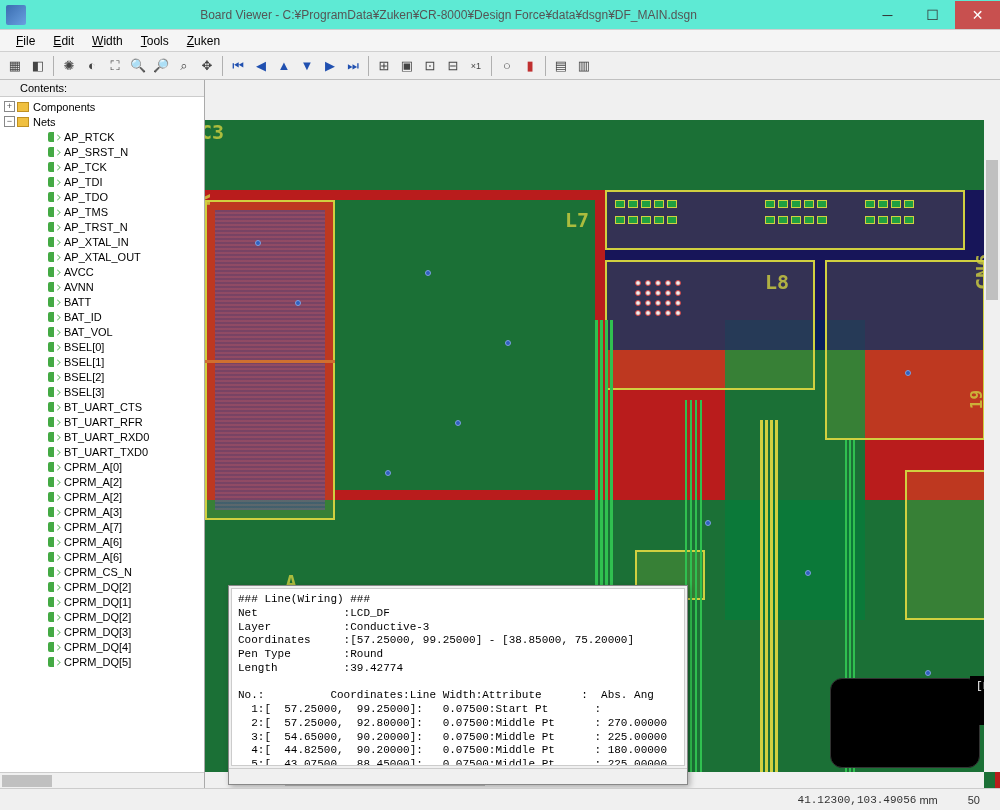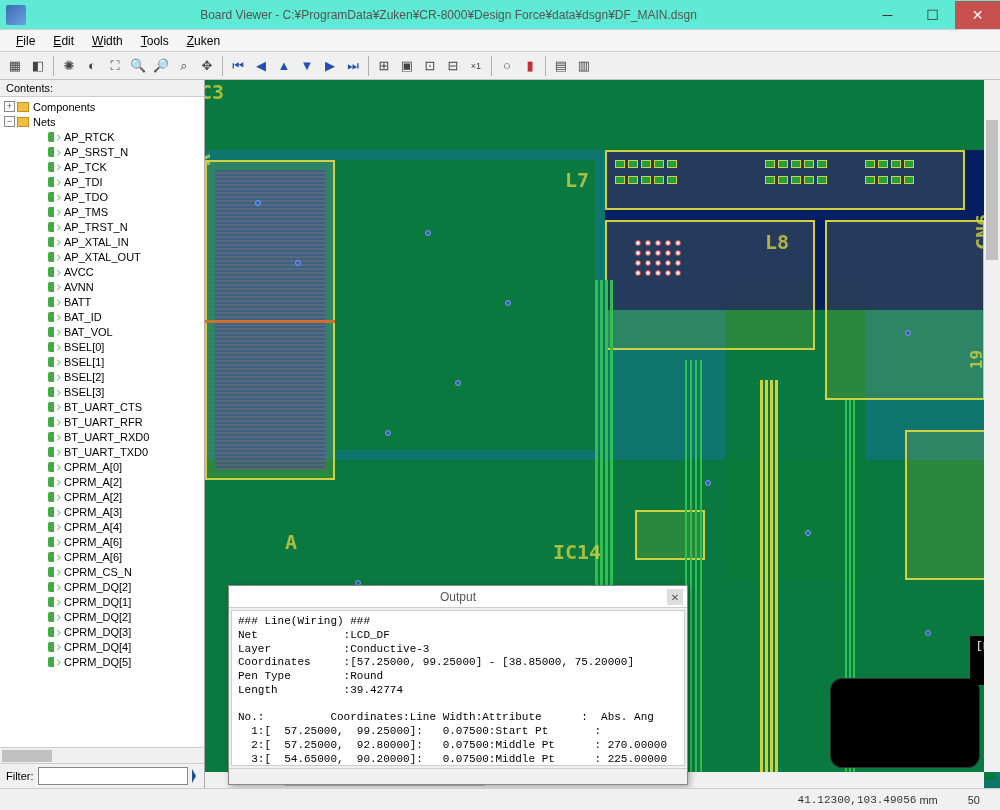--- a/index.html
+++ b/index.html
@@ -24,40 +24,40 @@
 
 .toolbar { height: 28px; background: #f0f0f0; display: flex; align-items: center; padding: 0 4px; border-bottom: 1px solid #c0c0c0; gap: 1px; }
 .tbtn { width: 22px; height: 22px; display: flex; align-items: center; justify-content: center; border: 1px solid transparent; font-size: 13px; color: #444; }
 .tsep { width: 1px; height: 20px; background: #b0b0b0; margin: 0 3px; }
 
 
 .main { display: flex; height: calc(100% - 102px); }
 
 
 .sidebar { width: 205px; background: #fff; border-right: 1px solid #aaa; display: flex; flex-direction: column; }
-.sidebar-header { padding: 2px 6px; background: #f0f0f0; border-bottom: 1px solid #ccc; font-size: 11px; }
+.sidebar-header { padding: 2px 20px; background: #f0f0f0; border-bottom: 1px solid #ccc; font-size: 11px; }
 .tree { flex: 1; overflow-y: auto; padding: 2px; font-size: 11px; }
 .tree-item { display: flex; align-items: center; padding: 0 2px; height: 15px; white-space: nowrap; }
 .tree-item.root { font-weight: normal; }
 .tree-exp { width: 11px; height: 11px; border: 1px solid #888; display: inline-flex; align-items: center; justify-content: center; font-size: 9px; line-height: 1; margin-right: 2px; color: #555; background:#fff; }
 .tree-icon { width: 12px; height: 10px; margin-right: 4px; }
 .ico-folder { background: #f0c040; border: 1px solid #c09020; }
 .ico-net { background: linear-gradient(90deg,#4a4 50%, transparent 50%); border-radius: 2px; position: relative; }
 .ico-net::after { content:""; position:absolute; right:-1px; top:2px; width:6px; height:6px; border:1px solid #4a4; border-left:none; border-bottom:none; transform:rotate(45deg) scale(0.6); }
 .tree-net { padding-left: 46px; }
 .sidebar-hscroll { height: 16px; background: #f0f0f0; border-top: 1px solid #ccc; position:relative; }
 .sidebar-hscroll::before { content:""; position:absolute; left:2px; top:2px; width:50px; height:12px; background:#c0c0c0; }
 
 .filter-row { display: flex; align-items: center; padding: 3px 6px; gap: 4px; border-top: 1px solid #ccc; background:#f0f0f0; }
 .filter-row input[type=text] { flex:1; height: 18px; border: 1px solid #888; font-size: 11px; padding: 0 3px; }
 .filter-btn { width: 18px; height: 16px; background:#205090; clip-path: polygon(0 0, 70% 50%, 0 100%); }
 .zoom-row { display: flex; align-items: center; padding: 2px 6px; gap: 4px; border-top:1px solid #ccc; background:#f0f0f0;}
 
 
-.canvas-wrap { flex: 1; position: relative; background: #0f766e; overflow: hidden; }
+.canvas-wrap { flex: 1; position: relative; background: #b91c1c; overflow: hidden; margin-top: 40px; }
 .layer-green { position:absolute; background:#0a7a3a; opacity:0.9; }
 .layer-yellow { position:absolute; border:2px solid #d0d040; background:rgba(220,220,60,0.15); }
 .trace { position:absolute; background:#30c050; }
 .trace.y { background:#d0d040; }
 .via { position:absolute; width:6px; height:6px; border-radius:50%; background:#3060c0; border:1px solid #80a0e0; }
 .silkscreen { position:absolute; color:#d0d040; font-family: monospace; font-size: 20px; font-weight:bold; opacity:0.8; }
 .purple-zone { position:absolute; background:repeating-linear-gradient(0deg,#6040a0,#6040a0 2px,#3030a0 2px,#3030a0 4px); opacity:0.6; }
 
 
 .output-win { position: absolute; left: 228px; top: 585px; width: 460px; height: 200px; background: #f0f0f0; border: 1px solid #888; box-shadow: 2px 2px 6px rgba(0,0,0,0.3); display:flex; flex-direction:column; }
@@ -253,21 +253,21 @@
         <div class="tree-item tree-net">
           <span class="tree-icon ico-net"></span>
           <span>CPRM_A[2]</span>
         </div>
         <div class="tree-item tree-net">
           <span class="tree-icon ico-net"></span>
           <span>CPRM_A[3]</span>
         </div>
         <div class="tree-item tree-net">
           <span class="tree-icon ico-net"></span>
-          <span>CPRM_A[4]</span>
+          <span>CPRM_A[7]</span>
         </div>
         <div class="tree-item tree-net">
           <span class="tree-icon ico-net"></span>
           <span>CPRM_A[6]</span>
         </div>
         <div class="tree-item tree-net">
           <span class="tree-icon ico-net"></span>
           <span>CPRM_A[6]</span>
         </div>
         <div class="tree-item tree-net">
@@ -293,25 +293,20 @@
         <div class="tree-item tree-net">
           <span class="tree-icon ico-net"></span>
           <span>CPRM_DQ[4]</span>
         </div>
         <div class="tree-item tree-net">
           <span class="tree-icon ico-net"></span>
           <span>CPRM_DQ[5]</span>
         </div>
       </div>
     <div class="sidebar-hscroll"></div>
-    <div class="filter-row">
-      <span>Filter:</span>
-      <input type="text" style="">
-      <div class="filter-btn"></div>
-    </div>
   </div>
 
   <div class="canvas-wrap">
 
     <div class="layer-green" style="left:0;top:0;width:100%;height:70px"></div>
     <div class="layer-green" style="left:130px;top:80px;width:260px;height:290px"></div>
     <div class="layer-green" style="left:0;top:380px;width:790px;height:320px"></div>
     <div class="layer-green" style="left:520px;top:200px;width:140px;height:300px"></div>
     <div class="layer-green" style="left:400px;top:70px;width:380px;height:160px;background:#051560"></div>
 
@@ -432,24 +427,20 @@
     <div class="tooltip"><span>[LINE](0.075 mm)</span>
 <span>  Net Name: LCD_DF</span>
 <span>  Layer Name: Conductive-3</span></div>
 
     <div class="canvas-vscroll"></div>
     <div class="canvas-hscroll"></div>
   </div>
 </div>
 
 <div class="output-win">
-  <div class="output-title">
-    <span>Output</span>
-    <div class="output-close">✕</div>
-  </div>
   <div class="output-body">### Line(Wiring) ###
 Net             :LCD_DF
 Layer           :Conductive-3
 Coordinates     :[57.25000, 99.25000] - [38.85000, 75.20000]
 Pen Type        :Round
 Length          :39.42774
 
 No.:          Coordinates:Line Width:Attribute      :  Abs. Ang
   1:[  57.25000,  99.25000]:   0.07500:Start Pt       :
   2:[  57.25000,  92.80000]:   0.07500:Middle Pt      : 270.00000

